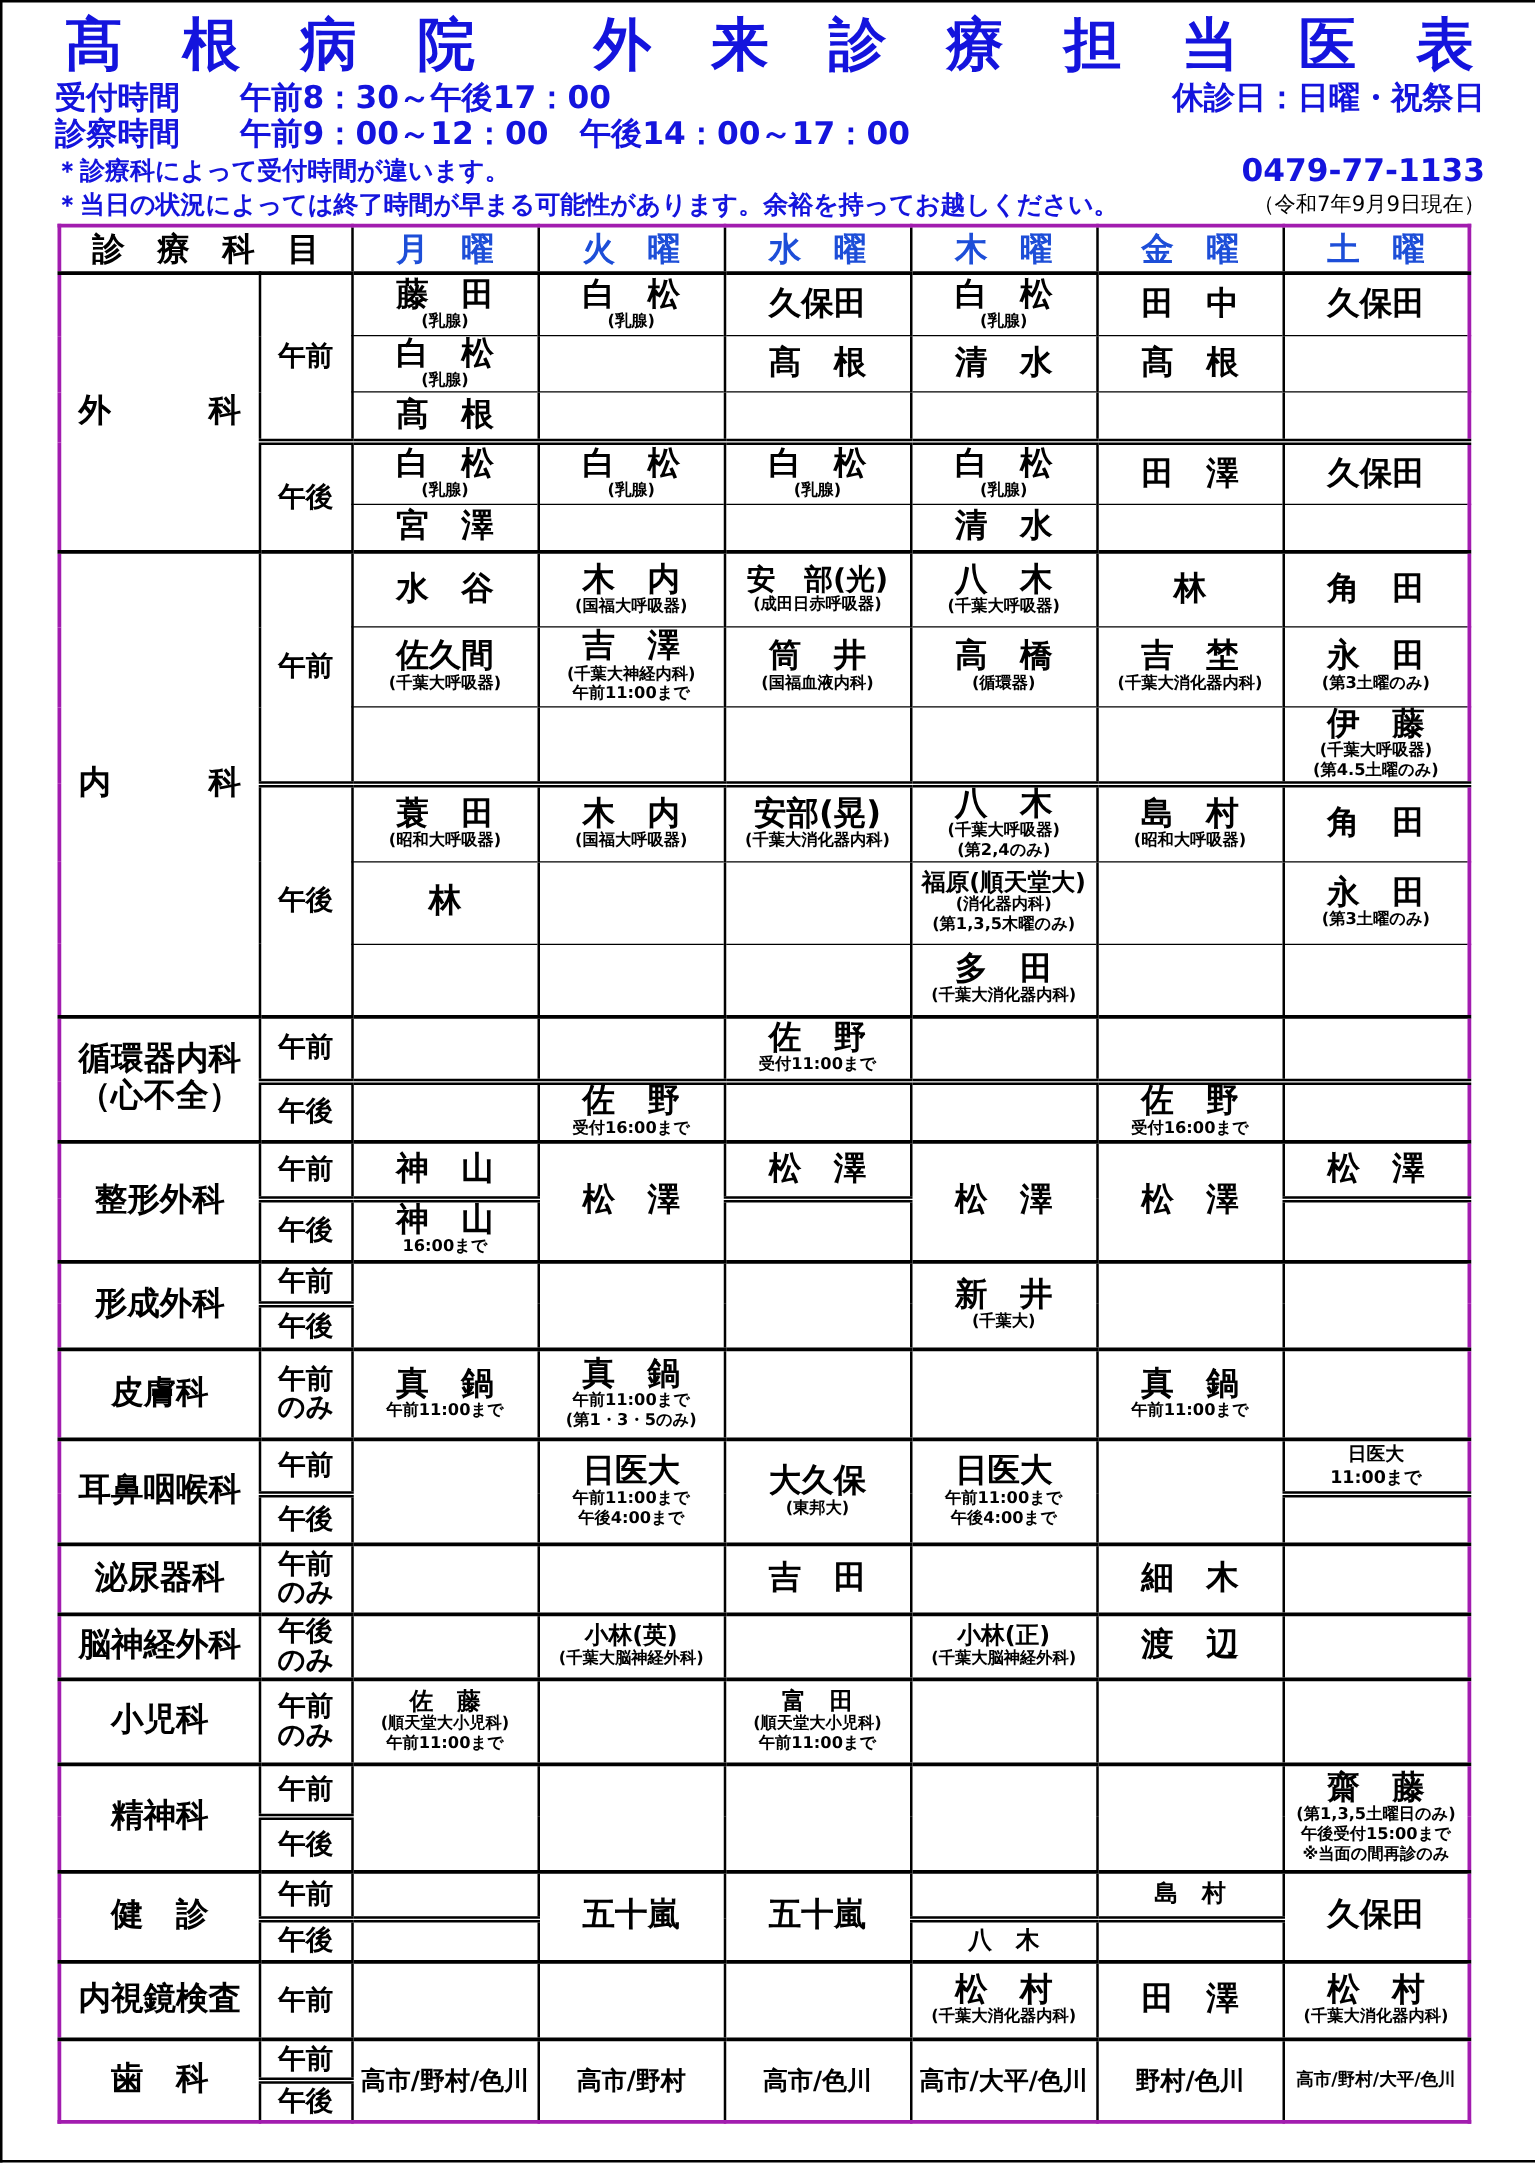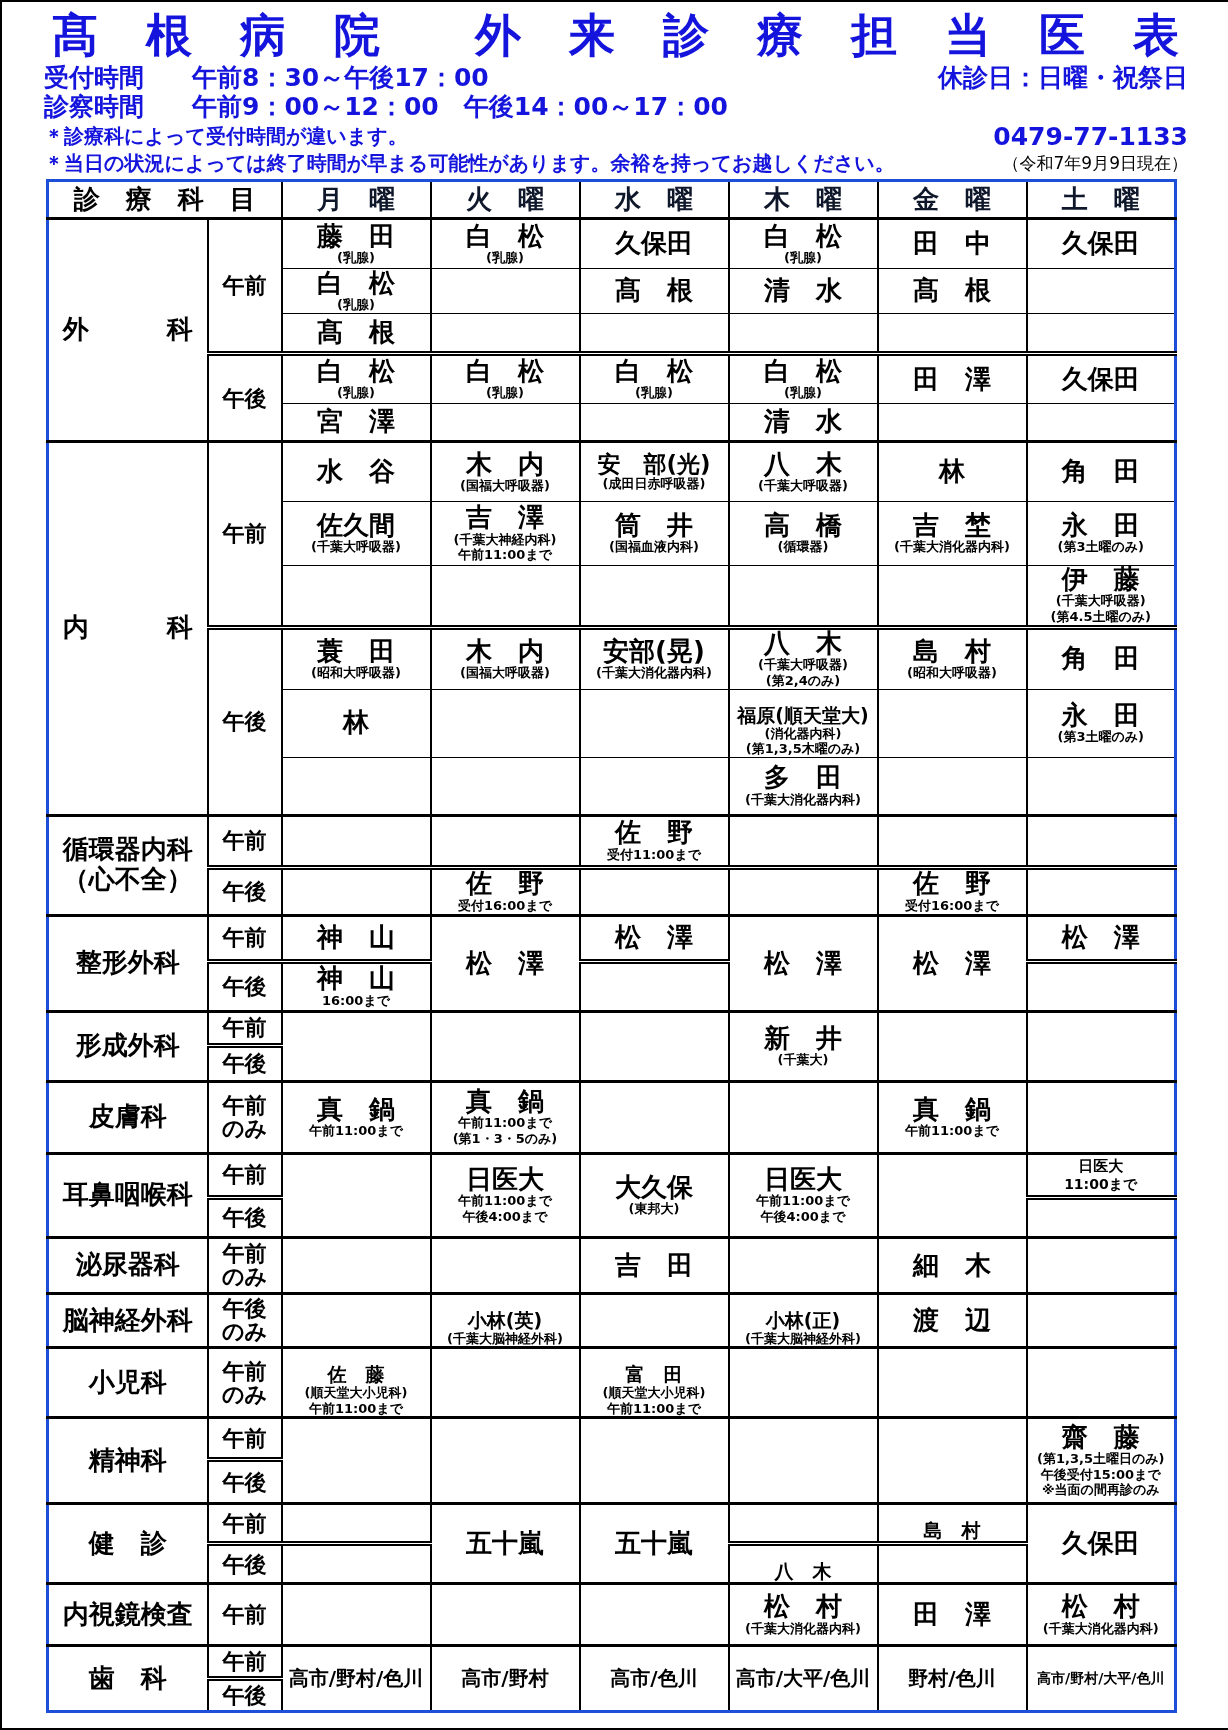--- a/index.html
+++ b/index.html
@@ -17,38 +17,38 @@
   .hline{display:flex;justify-content:space-between;align-items:baseline;
     font-weight:bold;font-size:25px;line-height:1.18;color:#1414dd;}
   .hline .lgrp{display:flex;gap:48px;}
   .note{font-size:20px;font-weight:bold;color:#1414dd;line-height:1.25;}
   .asof{font-size:17px;font-weight:normal;color:#000;}
   .nrow{display:flex;justify-content:space-between;align-items:center;}
 
   table.sched{
     margin:3px 0 0 44px;width:1130px;
     border-collapse:collapse;table-layout:fixed;
-    border:3px solid #1d4ed8;
+    border:3px solid #a21caf;
   }
   col.cdept{width:160px;} col.campm{width:74px;} col.cday{width:149px;}
   td,th{border-left:2px solid #000;border-right:2px solid #000;
     padding:0;text-align:center;vertical-align:middle;overflow:hidden;}
   thead th{border-bottom:3px solid #000;}
   tr.sep3>td{border-top:3px solid #000;}
   tr.thin>td{border-top:1px solid #000;}
   tr.dbl>td{border-top:5px double #000;}
   td.dblt{border-top:5px double #000;}
   .corner{font-size:26px;font-weight:bold;color:#000;}
-  .day{color:#0f172a;font-size:26px;font-weight:bold;}
+  .day{color:#1d4ed8;font-size:26px;font-weight:bold;}
   .dept{font-size:26px;font-weight:bold;line-height:1.15;}
   .ampm{font-size:22px;font-weight:bold;line-height:1.05;}
   .nm{font-size:26px;font-weight:bold;line-height:1.05;white-space:nowrap;}
   .sm{font-size:13px;font-weight:bold;line-height:1.2;white-space:nowrap;}
   td.tight .nm{font-size:23px;}
-  td.md .nm{font-size:19px;margin-top:16px;}
+  td.md .nm{font-size:19px;}
   td.smcell .nm{font-size:15px;line-height:1.3;}
   td.smcell .sm{font-size:14px;}
   td.dent .nm{font-size:20px;}
   td.dent6 .nm{font-size:14px;}
 </style>
 </head>
 <body>
 
 <div class="hdr">
   <div class="title">髙　根　病　院　　外　来　診　療　担　当　医　表</div>

